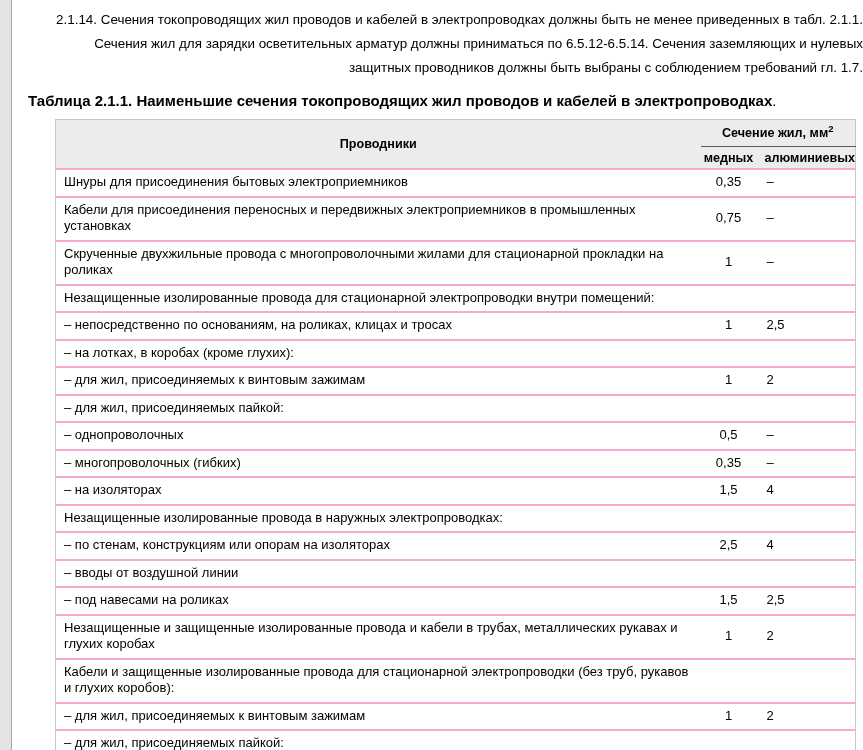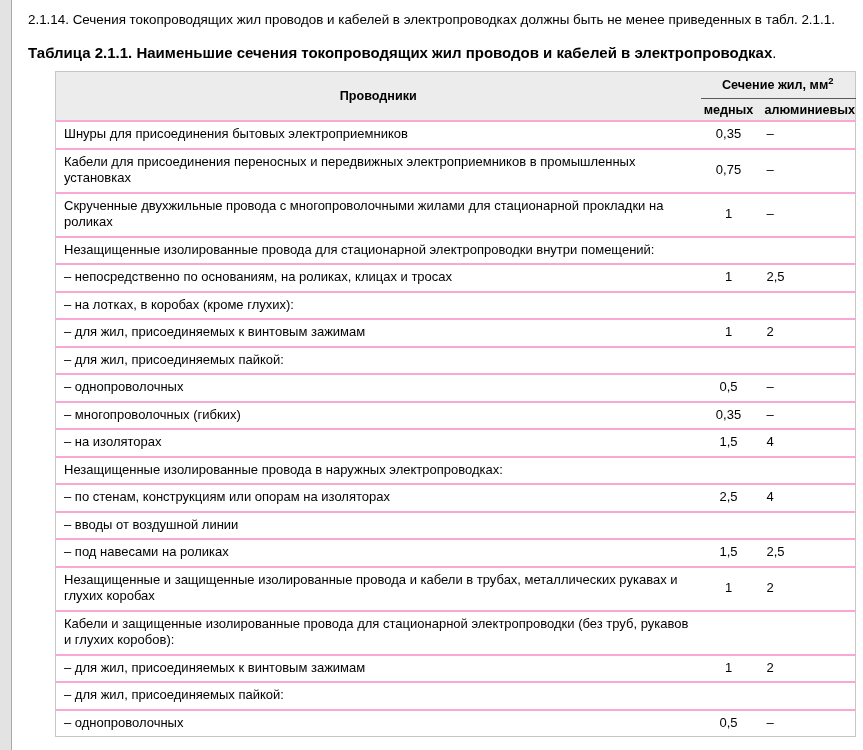--- a/index.html
+++ b/index.html
@@ -12,20 +12,21 @@
   .screen { position: relative; width: 863px; height: 750px; background: #ffffff; }
   .page-edge {
     position: absolute; left: 0; top: 0; width: 11px; height: 750px;
     background: #e3e3e3; border-right: 1px solid #a8a8a8;
   }
   .content { position: absolute; left: 13px; top: 0; width: 850px; }
   .intro {
     margin: 8px 0 12px 15px;
     font-size: 13.4px; line-height: 24px;
     white-space: nowrap;
+    text-align: right;
   }
   .intro span { display: block; }
   .table-title {
     margin: 6px 0 0 15px;
     font-size: 15px; line-height: 18px;
     white-space: nowrap;
   }
   .table-title b { font-weight: bold; }
   table.ptable {
     border-collapse: collapse; table-layout: fixed;
@@ -52,20 +53,22 @@
 </style>
 </head>
 <body>
 
 <div class="screen">
   <div class="page-edge"></div>
   <div class="content">
 
     <p class="intro">
         <span>2.1.14. Сечения токопроводящих жил проводов и кабелей в электропроводках должны быть не менее приведенных в табл. 2.1.1.</span>
+        <span>Сечения жил для зарядки осветительных арматур должны приниматься по 6.5.12-6.5.14. Сечения заземляющих и нулевых</span>
+        <span>защитных проводников должны быть выбраны с соблюдением требований гл. 1.7.</span>
       </p>
 
     <p class="table-title"><b>Таблица 2.1.1. Наименьшие сечения токопроводящих жил проводов и кабелей в электропроводках</b><span>.</span></p>
 
     <table class="ptable">
       <colgroup>
         <col style="width:645px">
         <col style="width:56px">
         <col style="width:99px">
       </colgroup>

